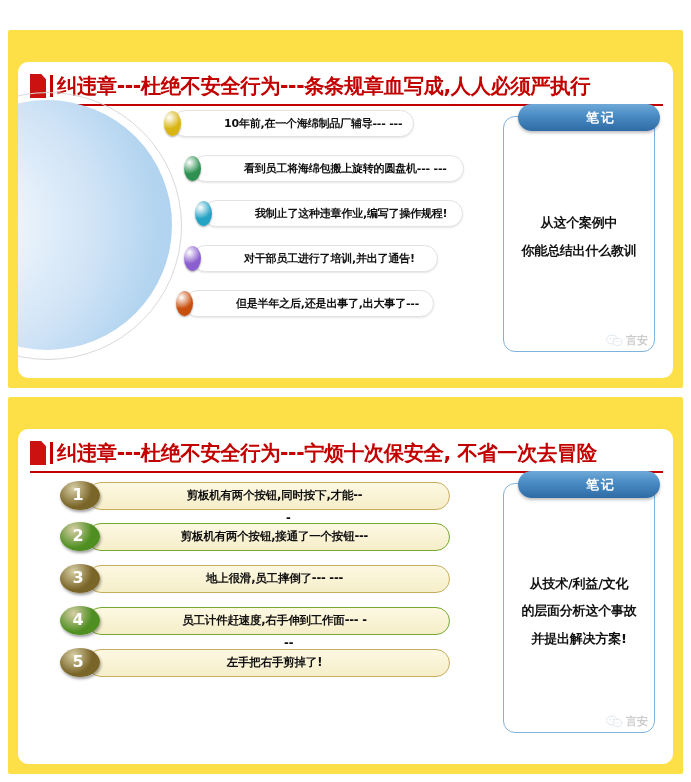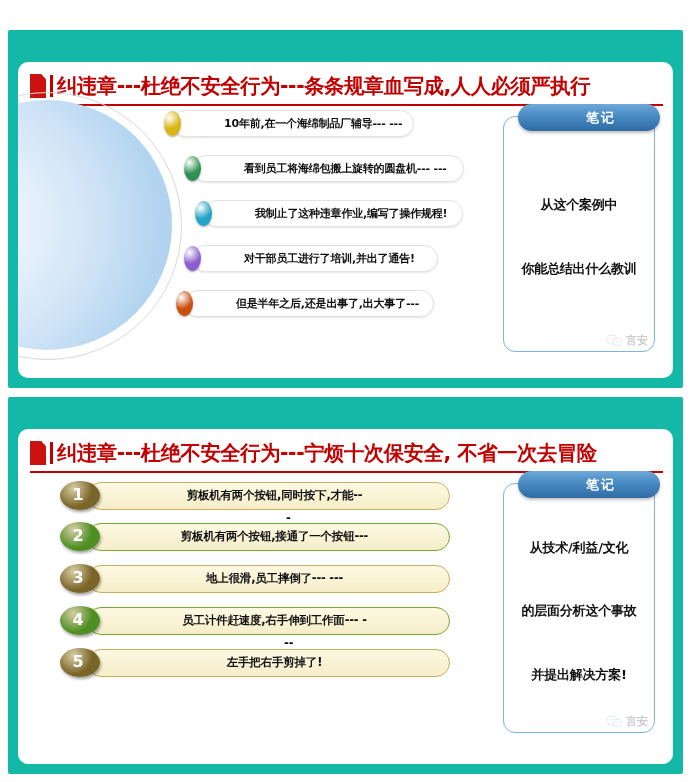--- a/index.html
+++ b/index.html
@@ -8,21 +8,21 @@
     background:#ffffff;
     font-family:"DejaVu Sans","Liberation Sans",sans-serif;
     overflow:hidden;
   }
   .page{position:relative;width:691px;height:782px;background:#ffffff;}
 
   
   .slide{
     position:absolute;
     left:8px;right:8px;
-    background:#14b8a6;
+    background:#fde047;
     border-radius:2px;
     overflow:hidden;
   }
   #slide1{top:30px;height:358px;}
   #slide2{top:397px;height:377px;}
 
   .slide-inner{
     position:absolute;
     left:10px;right:10px;
     top:32px;bottom:10px;
@@ -157,21 +157,20 @@
     margin-left:24px;
   }
   .notes-body{
     position:absolute;
     left:6px;right:6px;
     top:28px;bottom:22px;
     display:flex;
     flex-direction:column;
     align-items:center;
     justify-content:center;
-    gap:36px;
   }
   .notes-body div{
     font-size:13px;
     font-weight:bold;
     color:#111111;
     line-height:1.05;
     margin:7px 0;
     white-space:nowrap;
     letter-spacing:-0.2px;
   }

